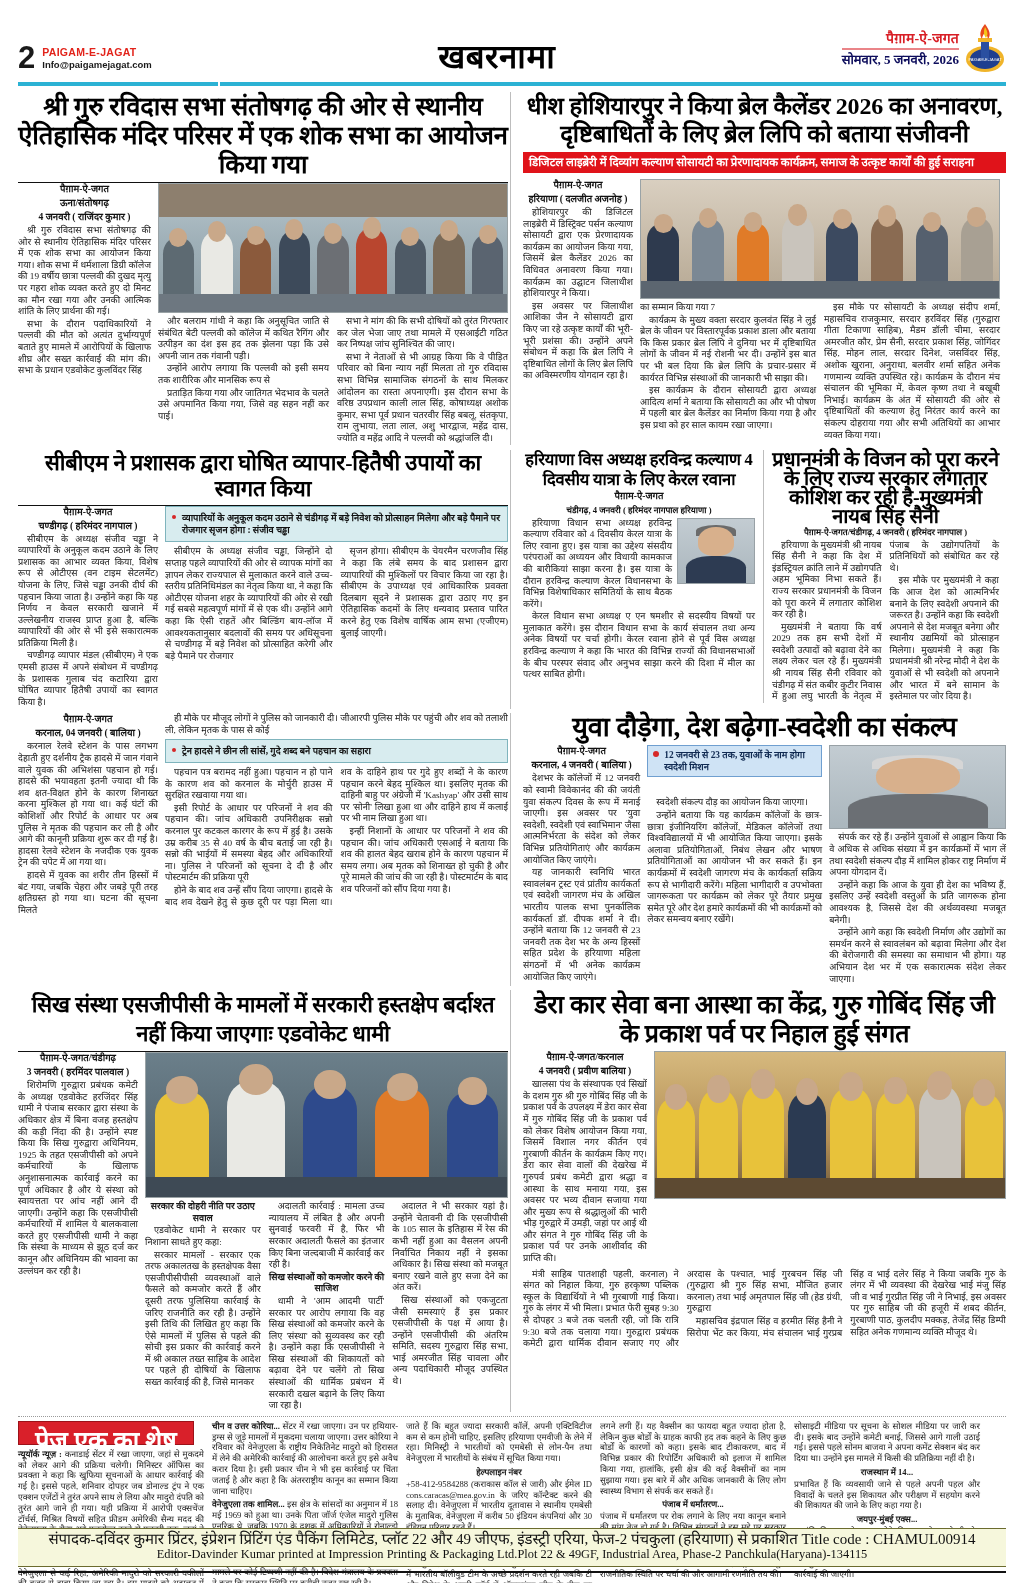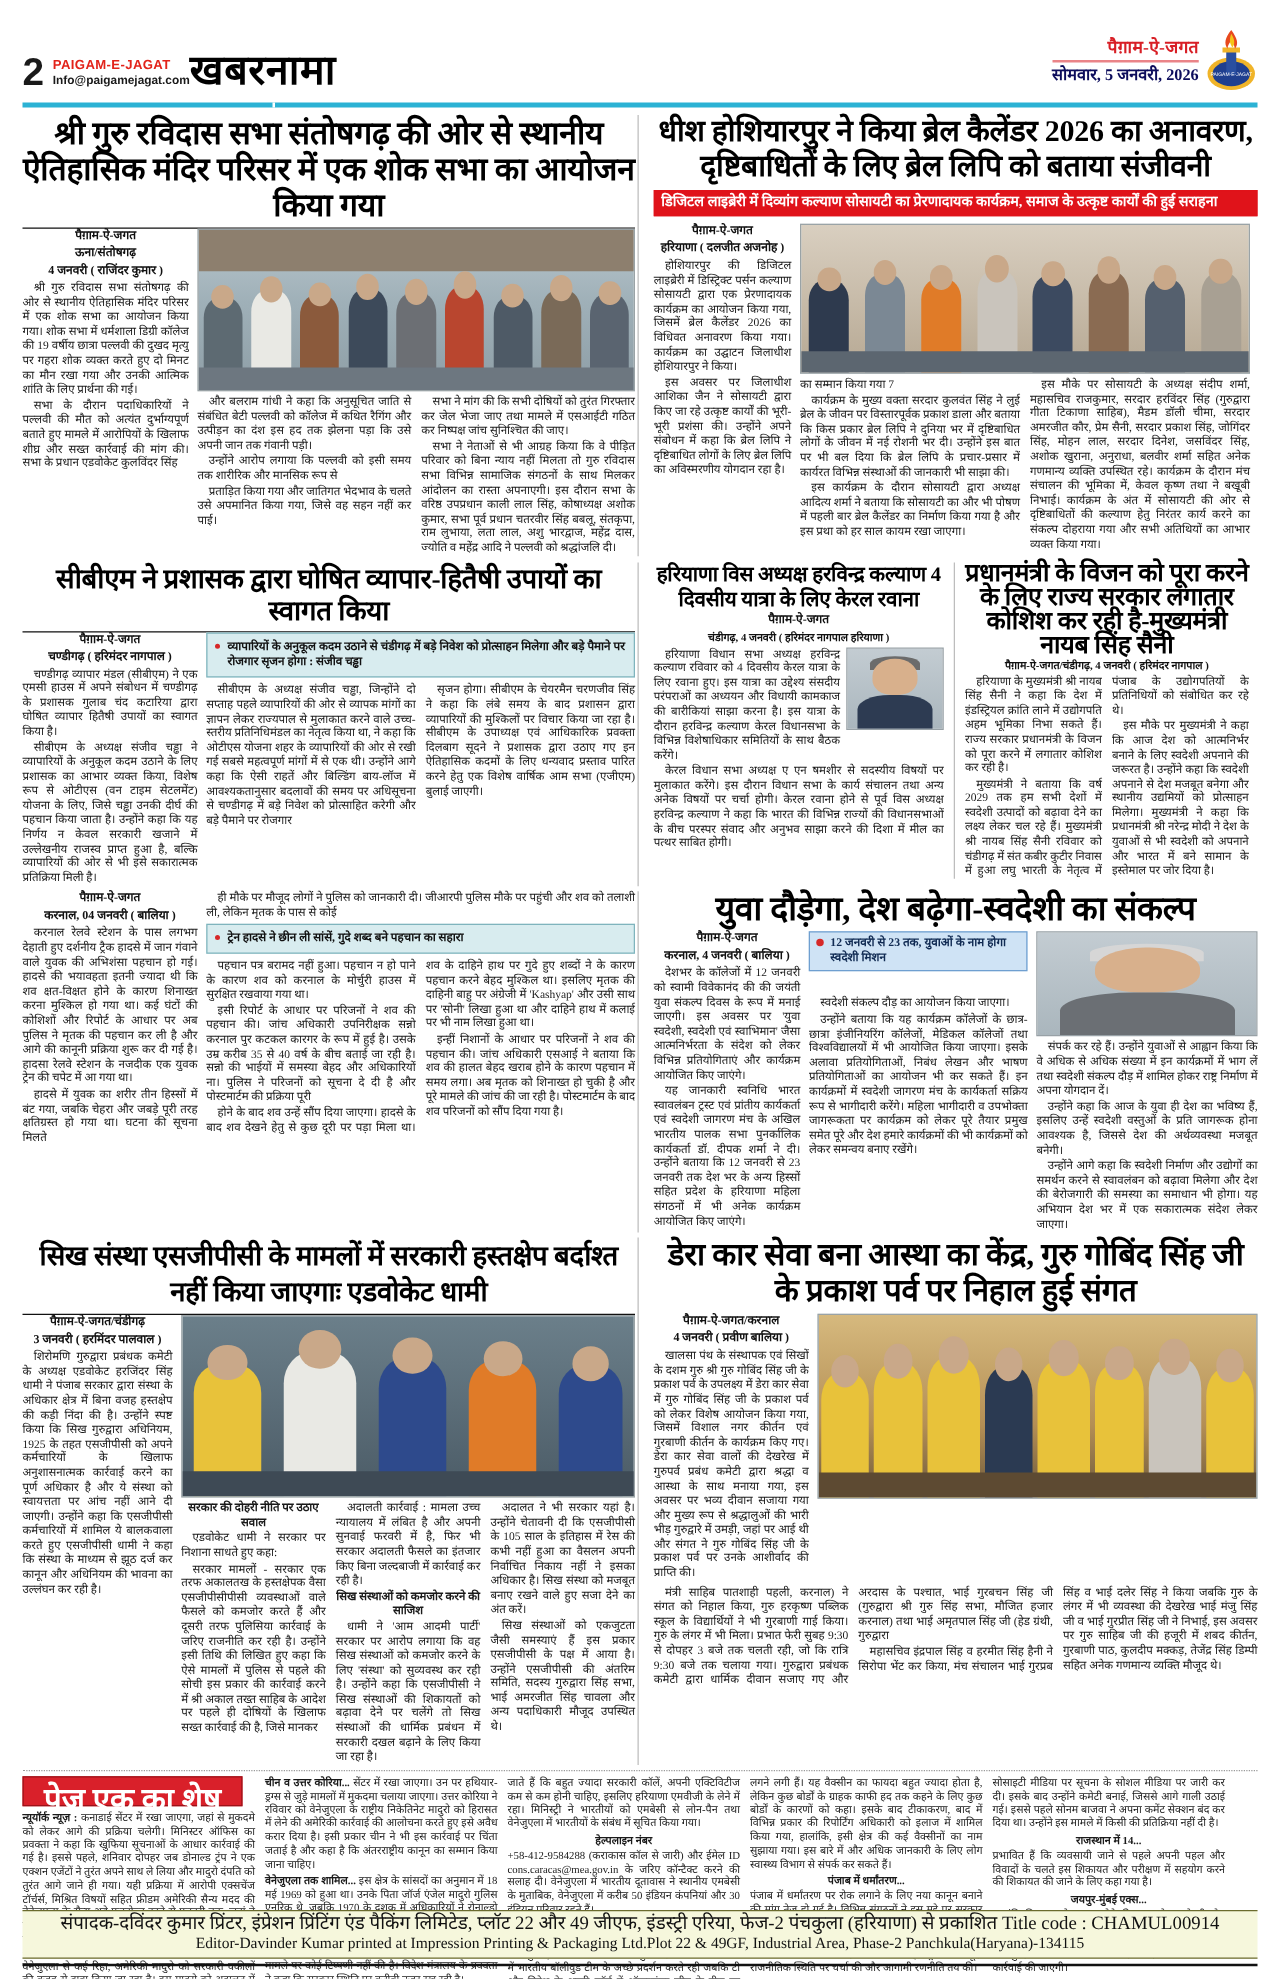--- a/index.html
+++ b/index.html
@@ -14,21 +14,21 @@
   }
   .page { width:1024px; height:1583px; padding:14px 18px 0 18px; position:relative; }
 
   
   .masthead { display:flex; align-items:flex-end; justify-content:space-between; height:62px; }
   .mh-left { display:flex; align-items:flex-start; gap:7px; padding-bottom:4px; }
   .pageno { font-family:"Liberation Sans", sans-serif; font-weight:bold; font-size:31px; line-height:29px; color:#1a1a1a; }
   .mh-left-txt { padding-top:3px; }
   .brand-en { font-family:"Liberation Sans", sans-serif; font-weight:bold; font-size:10.5px; letter-spacing:.3px; color:#e2231a; }
   .brand-mail { font-family:"Liberation Sans", sans-serif; font-weight:bold; font-size:9.5px; color:#1a1a1a; margin-top:1px; }
-  .mh-center { flex:1; text-align:left; padding-bottom:2px;margin-top:28px; }
+  .mh-center { flex:1; text-align:center; padding-bottom:2px;margin-top:28px; }
   .kh-title { font-family:"Liberation Serif", serif; font-weight:bold; font-size:33px; line-height:34px; letter-spacing:.5px; color:#000; }
   .mh-right { display:flex; align-items:center; gap:5px; padding-bottom:2px; }
   .mh-right-txt { text-align:right; }
   .brand-hi { font-family:"Liberation Serif", serif; font-weight:bold; font-size:14px; color:#d81f26; line-height:16px; letter-spacing:.2px; }
   .brand-rule { height:2px; background:#d81f26; margin:1px 0 2px 0; opacity:.55; }
   .brand-date { font-family:"Liberation Serif", serif; font-weight:bold; font-size:13px; color:#0d0d5c; line-height:15px; }
   .torch { width:42px; height:50px; position:relative; }
   .torch svg { display:block; }
 
   .rule-cyan { height:4px; background:#2bb2d4; margin:6px 0 0 0; position:relative; }
@@ -222,22 +222,22 @@
 
   <div class="cols" style="margin-top:5px;">
 
     <div class="colL">
       <h1 class="hl hl-md hl-c hl-ul">सीबीएम ने प्रशासक द्वारा घोषित व्यापार-हितैषी उपायों का स्वागत किया</h1>
       <div style="display:flex; gap:7px;">
         <div style="width:140px;">
           <div class="dateline">पैग़ाम-ऐ-जगत</div>
           <div class="dateline">चण्डीगढ़ ( हरिमंदर नागपाल )</div>
           <div class="bt">
+            <p>सीबीएम के अध्यक्ष संजीव चड्ढा ने व्यापारियों के अनुकूल कदम उठाने के लिए प्रशासक का आभार व्यक्त किया, विशेष रूप से ओटीएस (वन टाइम सेटलमेंट) योजना के लिए, जिसे चड्ढा उनकी दीर्घ की पहचान किया जाता है। उन्होंने कहा कि यह निर्णय न केवल सरकारी खजाने में उल्लेखनीय राजस्व प्राप्त हुआ है, बल्कि व्यापारियों की ओर से भी इसे सकारात्मक प्रतिक्रिया मिली है।</p>
             <p>चण्डीगढ़ व्यापार मंडल (सीबीएम) ने एक एमसी हाउस में अपने संबोधन में चण्डीगढ़ के प्रशासक गुलाब चंद कटारिया द्वारा घोषित व्यापार हितैषी उपायों का स्वागत किया है।</p>
-            <p>सीबीएम के अध्यक्ष संजीव चड्ढा ने व्यापारियों के अनुकूल कदम उठाने के लिए प्रशासक का आभार व्यक्त किया, विशेष रूप से ओटीएस (वन टाइम सेटलमेंट) योजना के लिए, जिसे चड्ढा उनकी दीर्घ की पहचान किया जाता है। उन्होंने कहा कि यह निर्णय न केवल सरकारी खजाने में उल्लेखनीय राजस्व प्राप्त हुआ है, बल्कि व्यापारियों की ओर से भी इसे सकारात्मक प्रतिक्रिया मिली है।</p>
           </div>
         </div>
         <div style="width:343px;">
           <div class="callout">व्यापारियों के अनुकूल कदम उठाने से चंडीगढ़ में बड़े निवेश को प्रोत्साहन मिलेगा और बड़े पैमाने पर रोजगार सृजन होगा : संजीव चड्ढा</div>
           <div class="bt c2">
             <p>सीबीएम के अध्यक्ष संजीव चड्ढा, जिन्होंने दो सप्ताह पहले व्यापारियों की ओर से व्यापक मांगों का ज्ञापन लेकर राज्यपाल से मुलाकात करने वाले उच्च-स्तरीय प्रतिनिधिमंडल का नेतृत्व किया था, ने कहा कि ओटीएस योजना शहर के व्यापारियों की ओर से रखी गई सबसे महत्वपूर्ण मांगों में से एक थी। उन्होंने आगे कहा कि ऐसी राहतें और बिल्डिंग बाय-लॉज में आवश्यकतानुसार बदलावों की समय पर अधिसूचना से चण्डीगढ़ में बड़े निवेश को प्रोत्साहित करेगी और बड़े पैमाने पर रोजगार</p>
             <p>सृजन होगा। सीबीएम के चेयरमैन चरणजीव सिंह ने कहा कि लंबे समय के बाद प्रशासन द्वारा व्यापारियों की मुश्किलों पर विचार किया जा रहा है। सीबीएम के उपाध्यक्ष एवं आधिकारिक प्रवक्ता दिलबाग सूदने ने प्रशासक द्वारा उठाए गए इन ऐतिहासिक कदमों के लिए धन्यवाद प्रस्ताव पारित करने हेतु एक विशेष वार्षिक आम सभा (एजीएम) बुलाई जाएगी।</p>
           </div>
         </div>
       </div>

